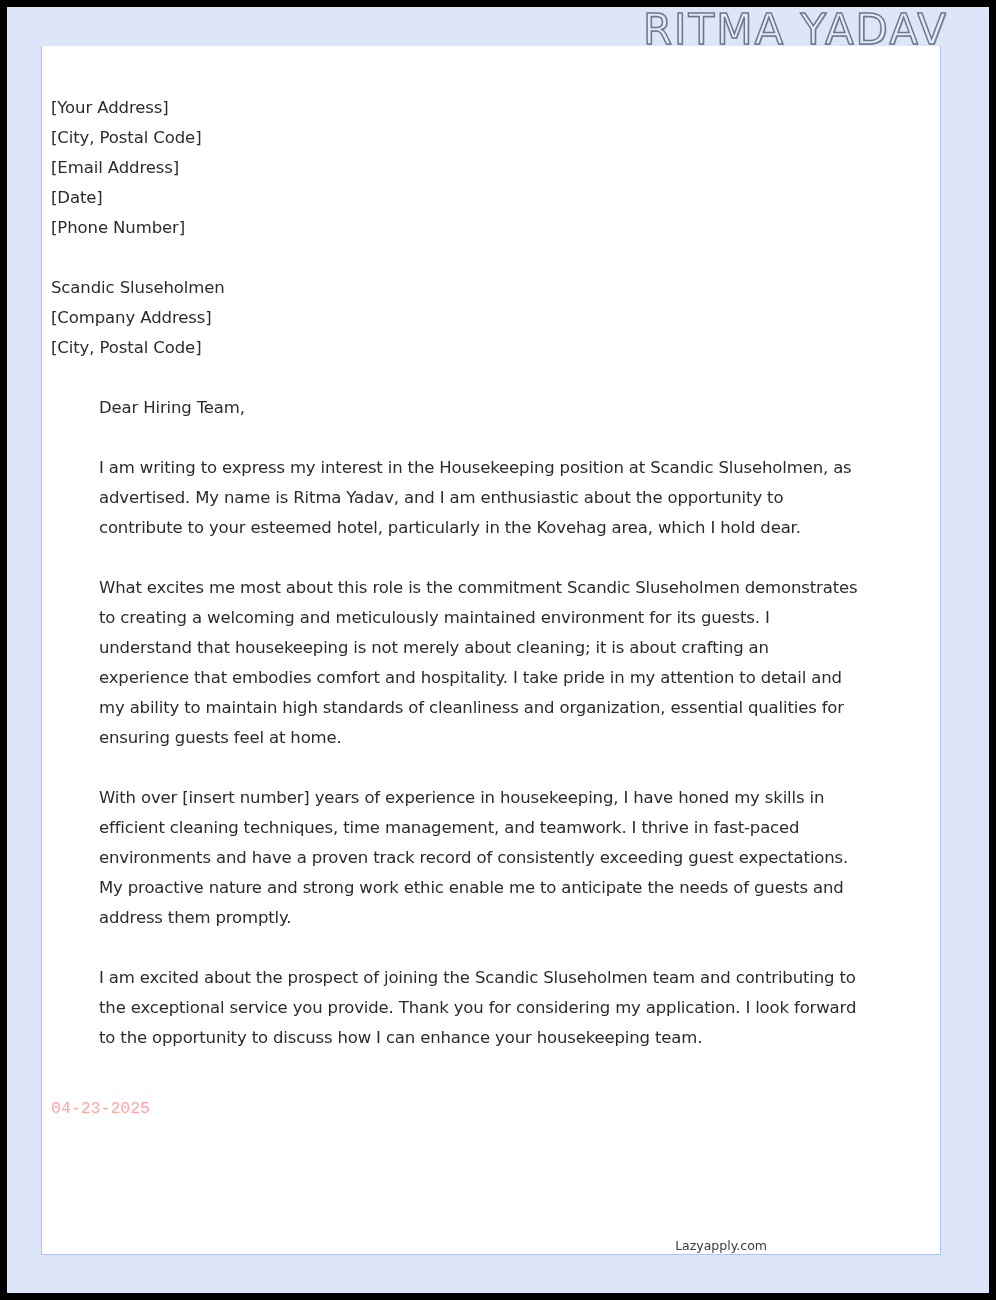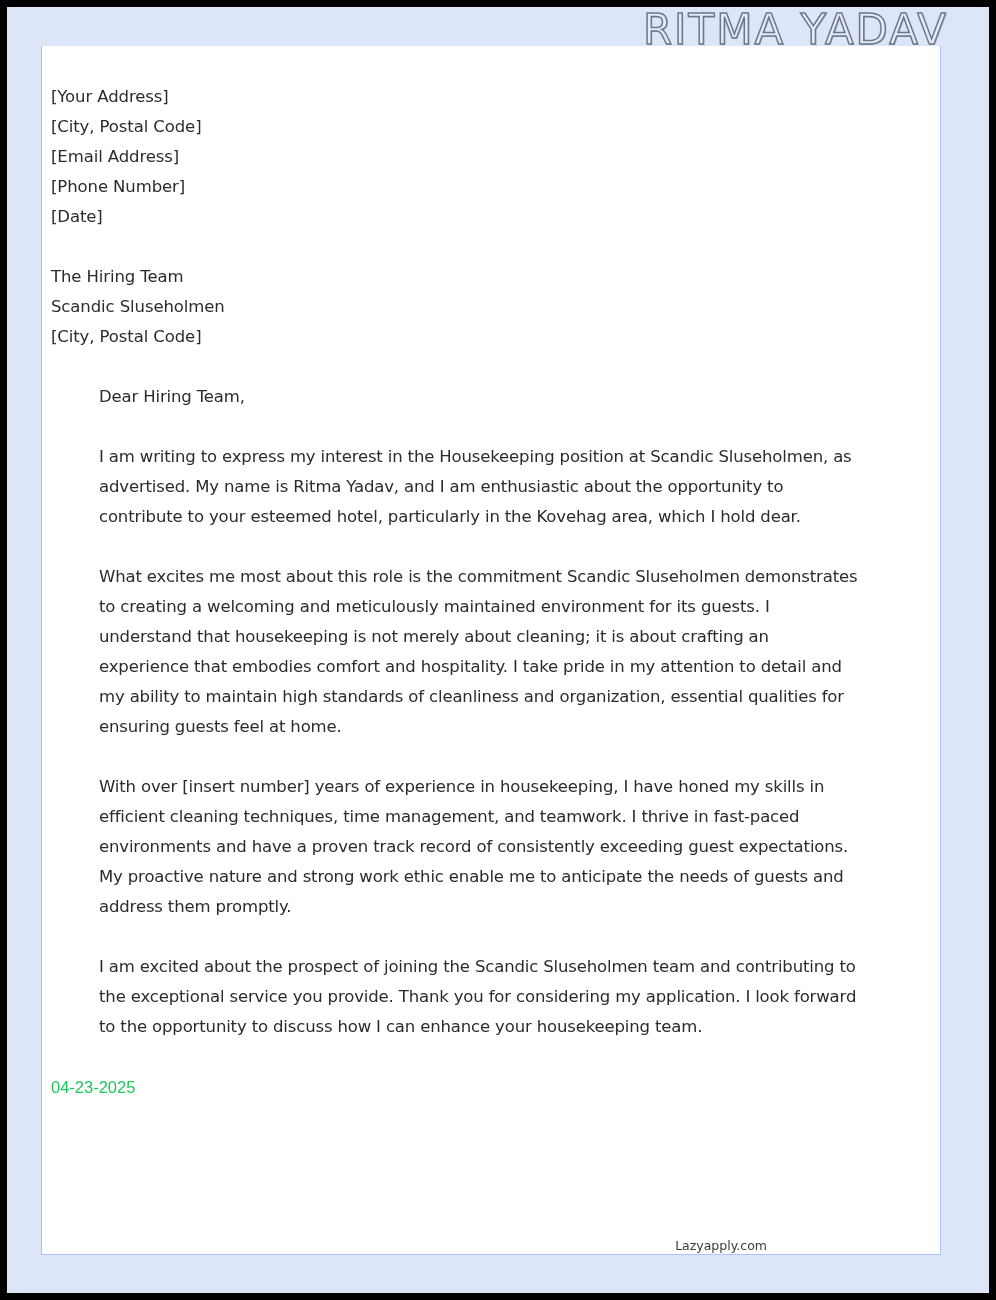--- a/index.html
+++ b/index.html
@@ -78,21 +78,21 @@
     width: 900px;
     height: 9px;
     background: #000000;
   }
 
   .card-body {
     position: absolute;
     left: 51px;
     top: 46px;
     width: 810px;
-    padding-top: 36px;
+    padding-top: 47px;
   }
 
   
   .block {
     font-family: "DejaVu Sans", sans-serif;
     font-size: 16.5px;
     line-height: 30px;
     color: #2b2b2b;
     letter-spacing: -0.1px;
   }
@@ -107,24 +107,25 @@
     letter-spacing: -0.15px;
     text-align: left;
     max-width: 800px;
     margin-left: 48px;
   }
 
   .gap-sm { height: 30px; }
   .gap-md { height: 30px; }
 
   .date-stamp {
-    font-family: Liberation Sans, sans-serif;
+    font-family: Liberation Mono, monospace;
     font-size: 16.5px;
     line-height: 30px;
-    color: #22c55e;
+    color: #fca5a5;
+    margin-top: 11px;
   }
 
   .footer-mark {
     position: absolute;
     right: 52px;
     top: 1238px;
     font-family: "DejaVu Sans", sans-serif;
     font-size: 12.5px;
     line-height: 16px;
     color: #3b3b3b;
@@ -147,29 +148,29 @@
   <div class="card-topbar"></div>
 
   <div class="card"></div>
 
   <div class="card-body">
 
     <div class="block">
       <span class="block-line">[Your Address]</span>
       <span class="block-line">[City, Postal Code]</span>
       <span class="block-line">[Email Address]</span>
+      <span class="block-line">[Date]</span>
       <span class="block-line">[Phone Number]</span>
-      <span class="block-line">[Date]</span>
     </div>
 
     <div class="gap-sm"></div>
 
     <div class="block">
-      <span class="block-line">The Hiring Team</span>
       <span class="block-line">Scandic Sluseholmen</span>
+      <span class="block-line">[Company Address]</span>
       <span class="block-line">[City, Postal Code]</span>
     </div>
 
     <div class="gap-md"></div>
 
     <div class="para">Dear Hiring Team,</div>
 
     <div class="gap-md"></div>
 
     <div class="para">I am writing to express my interest in the Housekeeping position at Scandic Sluseholmen, as advertised. My name is Ritma Yadav, and I am enthusiastic about the opportunity to contribute to your esteemed hotel, particularly in the Kovehag area, which I hold dear.</div>

